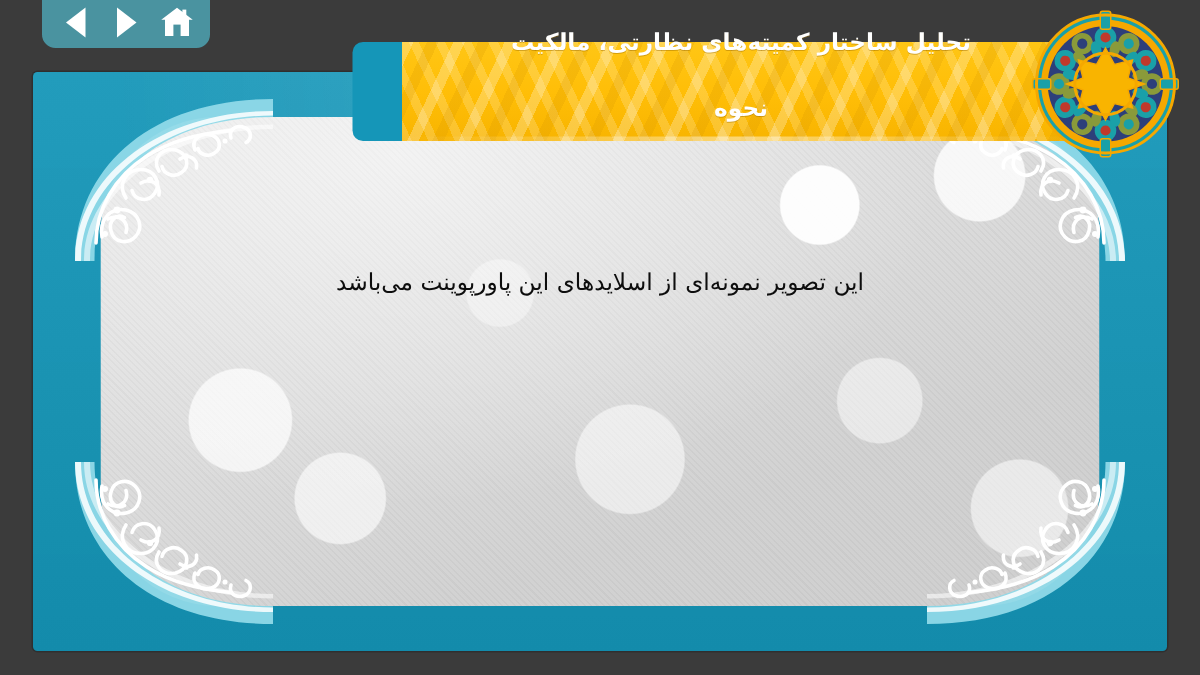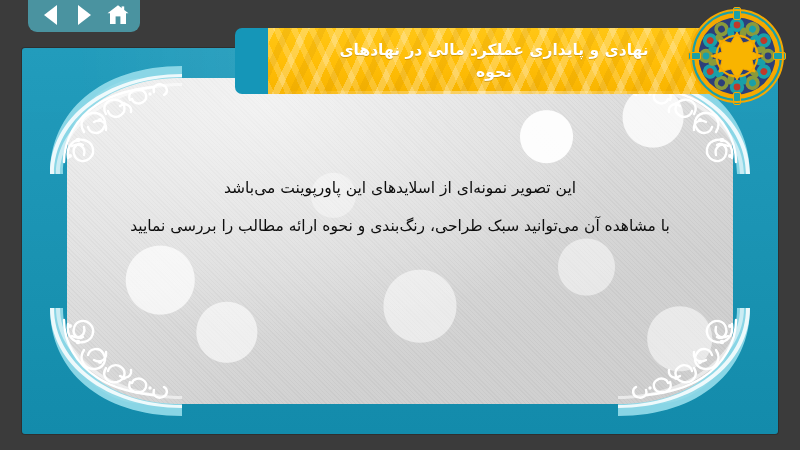--- a/index.html
+++ b/index.html
@@ -223,21 +223,20 @@
       </svg>
     </div>
   </div>
 
   <div id="frame">
 
     <div id="panel">
 
       <div id="bodytext">
         <span class="ln">این تصویر نمونه‌ای از اسلایدهای این پاورپوینت می‌باشد</span>
-        <span class="ln">با مشاهده آن می‌توانید سبک طراحی، رنگ‌بندی و نحوه ارائه مطالب را بررسی نمایید</span>
       </div>
     </div>
 
     <svg class="corner tl" viewBox="0 0 132 112">
       <path d="M0 112 C0 50 50 4 132 4 L132 16 C58 16 13 56 13 112 Z" fill="#8fd9e8" opacity="0.95"></path>
       <path d="M0 112 C0 56 56 12 132 12 L132 15 C60 15 4 58 4 112 Z" fill="#ffffff" opacity="0.85"></path>
       <path d="M6 112 C6 62 62 21 132 21 L132 24 C65 24 10 64 10 112 Z" fill="#ffffff" opacity="0.55"></path>
       <g fill="none" stroke="#ffffff" stroke-width="2.4" stroke-linecap="round">
         <path d="M14 100 C14 78 26 56 48 42 C62 33 82 27 104 25"></path>
         <path d="M18 96 c-2 -12 6 -20 16 -18 c9 2 12 12 6 18 c-5 5 -14 4 -16 -4 c-2 -7 4 -12 9 -9"></path>
@@ -327,22 +326,22 @@
         <circle cx="74" cy="42" r="1.9"></circle>
         <circle cx="100" cy="32" r="1.7"></circle>
         <circle cx="20" cy="94" r="2.0"></circle>
       </g>
     </svg>
   </div>
 
   <div id="title-tab"></div>
   <div id="titleband">
     <div id="title-text">
+      <span>تحلیل ساختار کمیته‌های نظارتی، مالکیت</span><br>
       <br>
-      <span>نهادی و پایداری عملکرد مالی در نهادهای</span><br>
       <span>نحوه</span>
     </div>
   </div>
 
   <svg id="medallion" viewBox="0 0 100 100">
     <defs>
       <clipPath id="mclip">
           <circle cx="50" cy="50" r="46"></circle>
         </clipPath>
     </defs>

